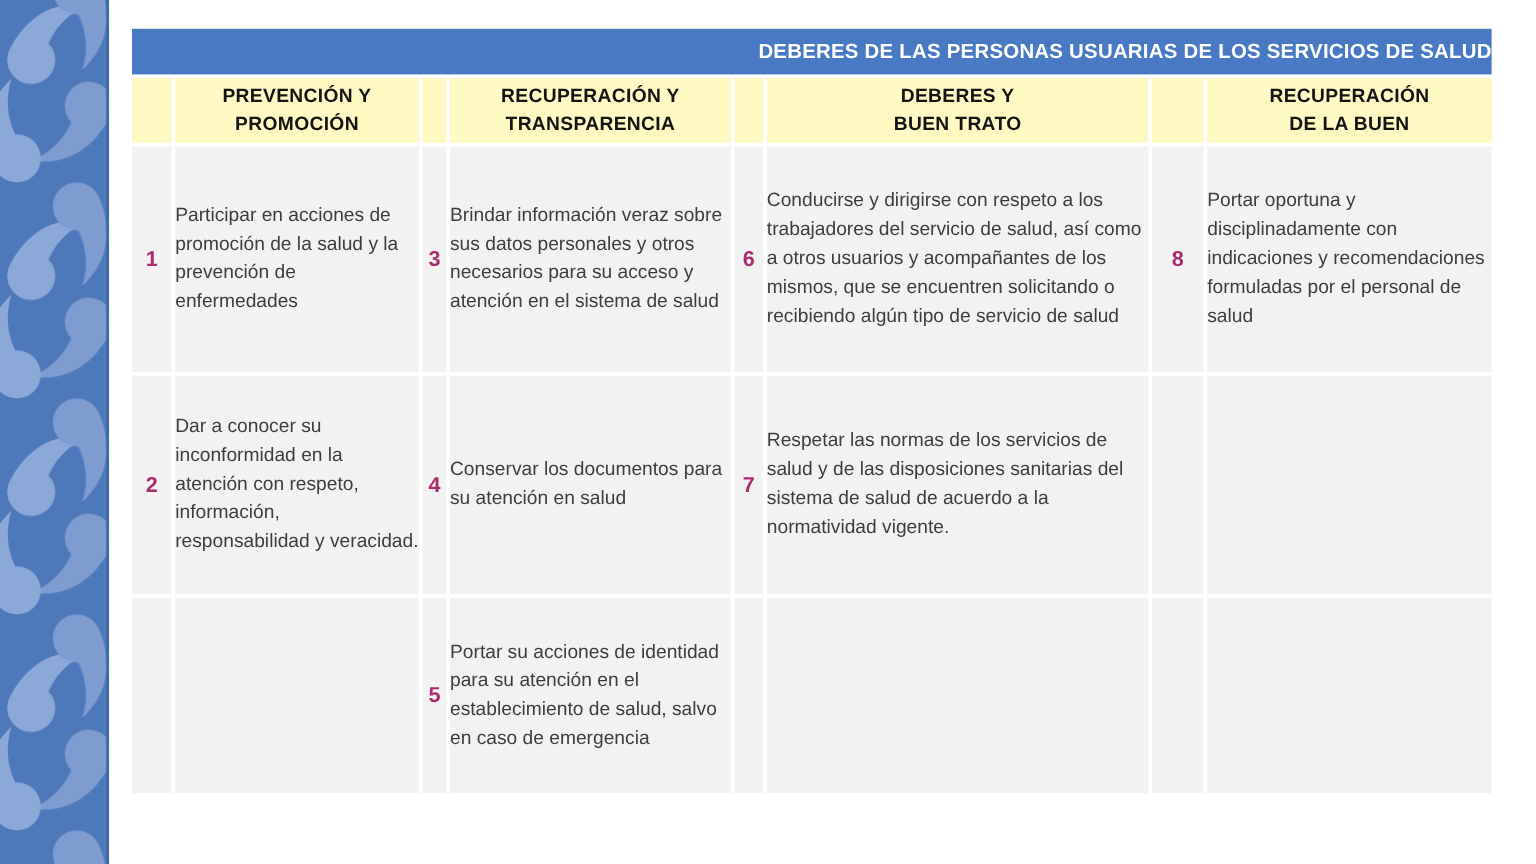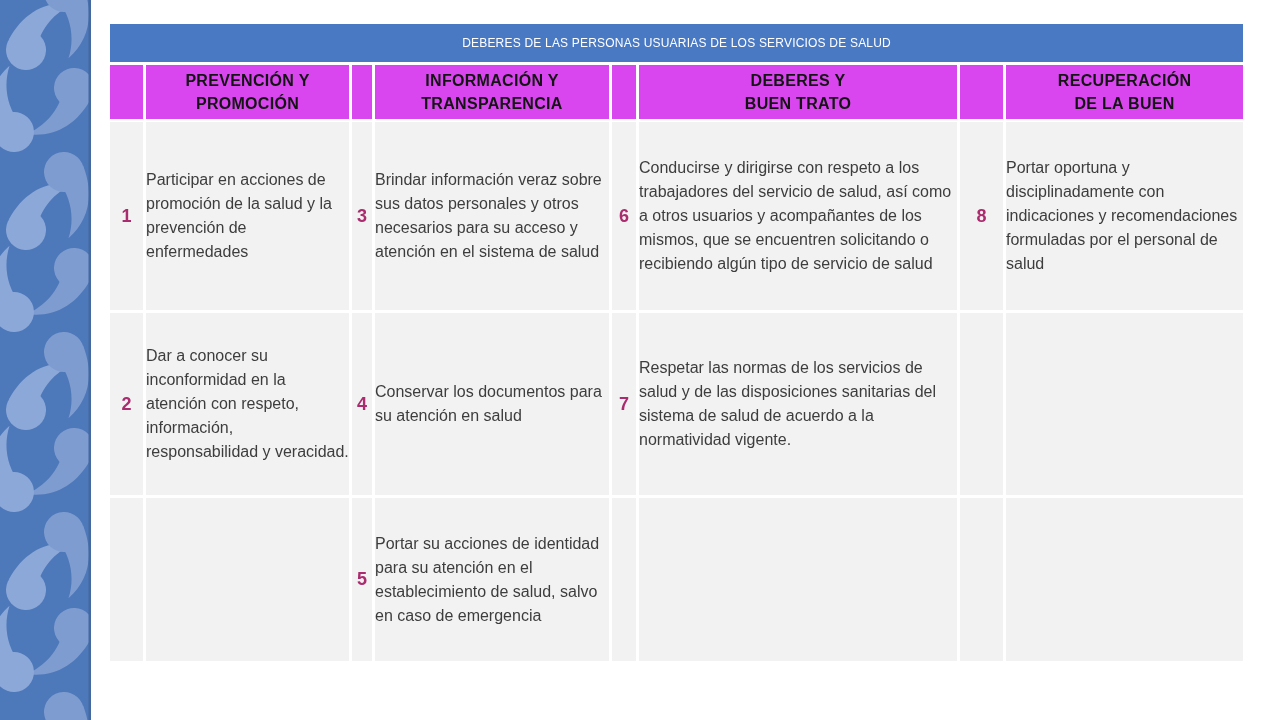--- a/index.html
+++ b/index.html
@@ -27,27 +27,27 @@
     border-collapse: separate;
     border-spacing: 3px;
     table-layout: fixed;
   }
   table.duties td { padding: 0; }
 
   .title-cell {
     background: #4a79c4;
     height: 38px;
     color: #ffffff;
-    font-weight: normal;
-    font-size: 12px;
-    text-align: center;
+    font-weight: bold;
+    font-size: 17px;
+    text-align: right;
     vertical-align: middle;
     letter-spacing: 0.2px;
   }
-  .hdr-row td { background: #d946ef; height: 54px; }
+  .hdr-row td { background: #fef9c3; height: 54px; }
   .hdr-cell {
     text-align: center;
     vertical-align: middle;
     font-weight: bold;
     font-size: 16px;
     color: #141414;
     line-height: 1.45;
     letter-spacing: 0.3px;
   }
   .body-row td { background: #f2f2f2; vertical-align: middle; }
@@ -114,21 +114,21 @@
     </tr>
 
     <tr class="hdr-row">
       <td></td>
       <td class="hdr-cell">
         <div>PREVENCIÓN Y</div>
         <div>PROMOCIÓN</div>
       </td>
       <td></td>
       <td class="hdr-cell">
-        <div>INFORMACIÓN Y</div>
+        <div>RECUPERACIÓN Y</div>
         <div>TRANSPARENCIA</div>
       </td>
       <td></td>
       <td class="hdr-cell">
         <div>DEBERES Y</div>
         <div>BUEN TRATO</div>
       </td>
       <td></td>
       <td class="hdr-cell">
         <div>RECUPERACIÓN</div>

